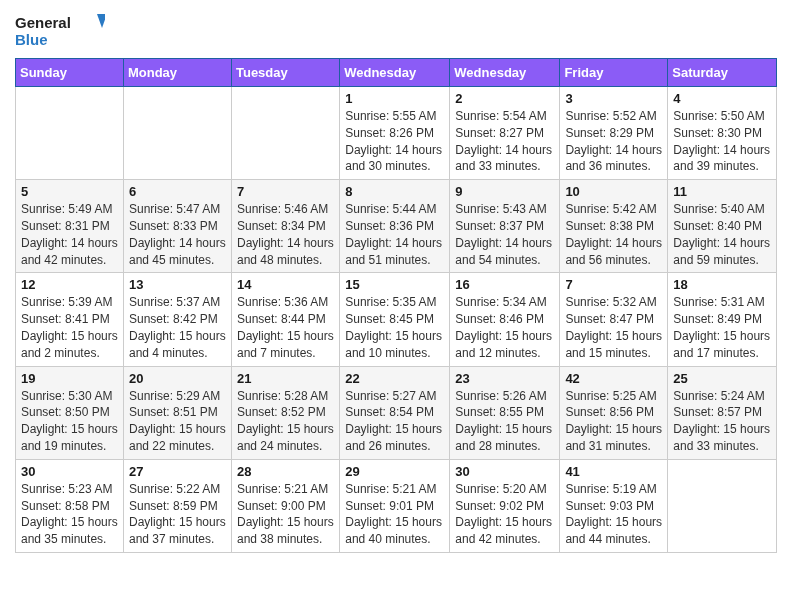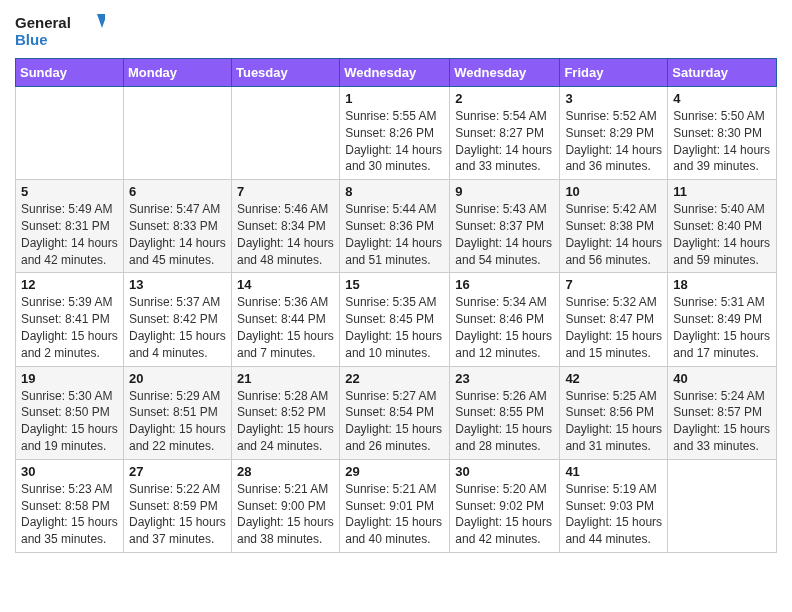--- a/index.html
+++ b/index.html
@@ -207,21 +207,21 @@
         </td>
         <td>
           <span class="day-num">23</span>
           <div class="day-info">Sunrise: 5:26 AM<br>Sunset: 8:55 PM<br>Daylight: 15 hours and 28 minutes.</div>
         </td>
         <td>
           <span class="day-num">42</span>
           <div class="day-info">Sunrise: 5:25 AM<br>Sunset: 8:56 PM<br>Daylight: 15 hours and 31 minutes.</div>
         </td>
         <td>
-          <span class="day-num">40</span>
+          <span class="day-num">25</span>
           <div class="day-info">Sunrise: 5:24 AM<br>Sunset: 8:57 PM<br>Daylight: 15 hours and 33 minutes.</div>
         </td>
       </tr>
       <tr>
         <td>
           <span class="day-num">30</span>
           <div class="day-info">Sunrise: 5:23 AM<br>Sunset: 8:58 PM<br>Daylight: 15 hours and 35 minutes.</div>
         </td>
         <td>
           <span class="day-num">27</span>

